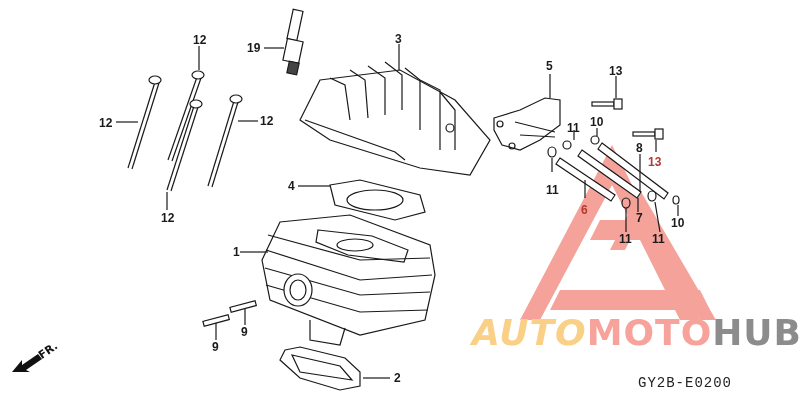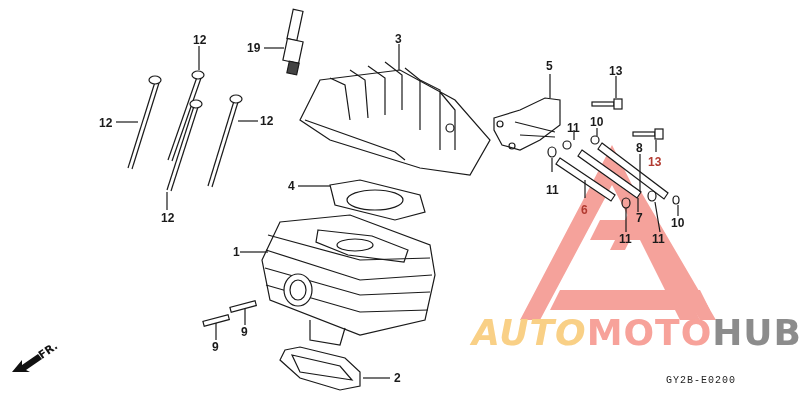--- a/index.html
+++ b/index.html
@@ -4,21 +4,21 @@
 <style>
   html, body { margin:0; padding:0; background:#ffffff; }
   body { width:800px; height:400px; overflow:hidden; position:relative; font-family:"Liberation Sans", sans-serif; }
   #canvas { position:absolute; left:0; top:0; width:800px; height:400px; }
   .lbl { position:absolute; font-size:12px; font-weight:bold; color:#1a1a1a; line-height:12px; white-space:nowrap; }
   .lbl.red { color:#b23a30; }
   .watermark-text { position:absolute; left:472px; top:313px; font-size:36px; font-weight:900; letter-spacing:1px; font-family:"DejaVu Sans", sans-serif; line-height:40px; white-space:nowrap; }
   .wm-a { color:#f9d086;font-style:italic; }
   .wm-b { color:#f7a29a; }
   .wm-c { color:#8c8c8c; }
-  .code { position:absolute; left:666px; top:375px; font-family:"Liberation Mono", monospace; font-size:10px; color:#222; letter-spacing:1px; }
+  .code { position:absolute; left:638px; top:375px; font-family:"Liberation Mono", monospace; font-size:14px; color:#222; letter-spacing:1px; }
   .fr { position:absolute; left:8px; top:338px; width:60px; height:40px; }
 </style>
 </head>
 <body>
 
 <svg id="canvas" viewBox="0 0 800 400" xmlns="http://www.w3.org/2000/svg">
 
   <g fill="#f4928a" opacity="0.85">
     <polygon points="612,145 520,320 540,320 612,185 630,220 600,220 590,240 640,240 680,320 700,320"></polygon>
     <polygon points="640,190 610,250 625,250 640,220 700,320 716,320"></polygon>

